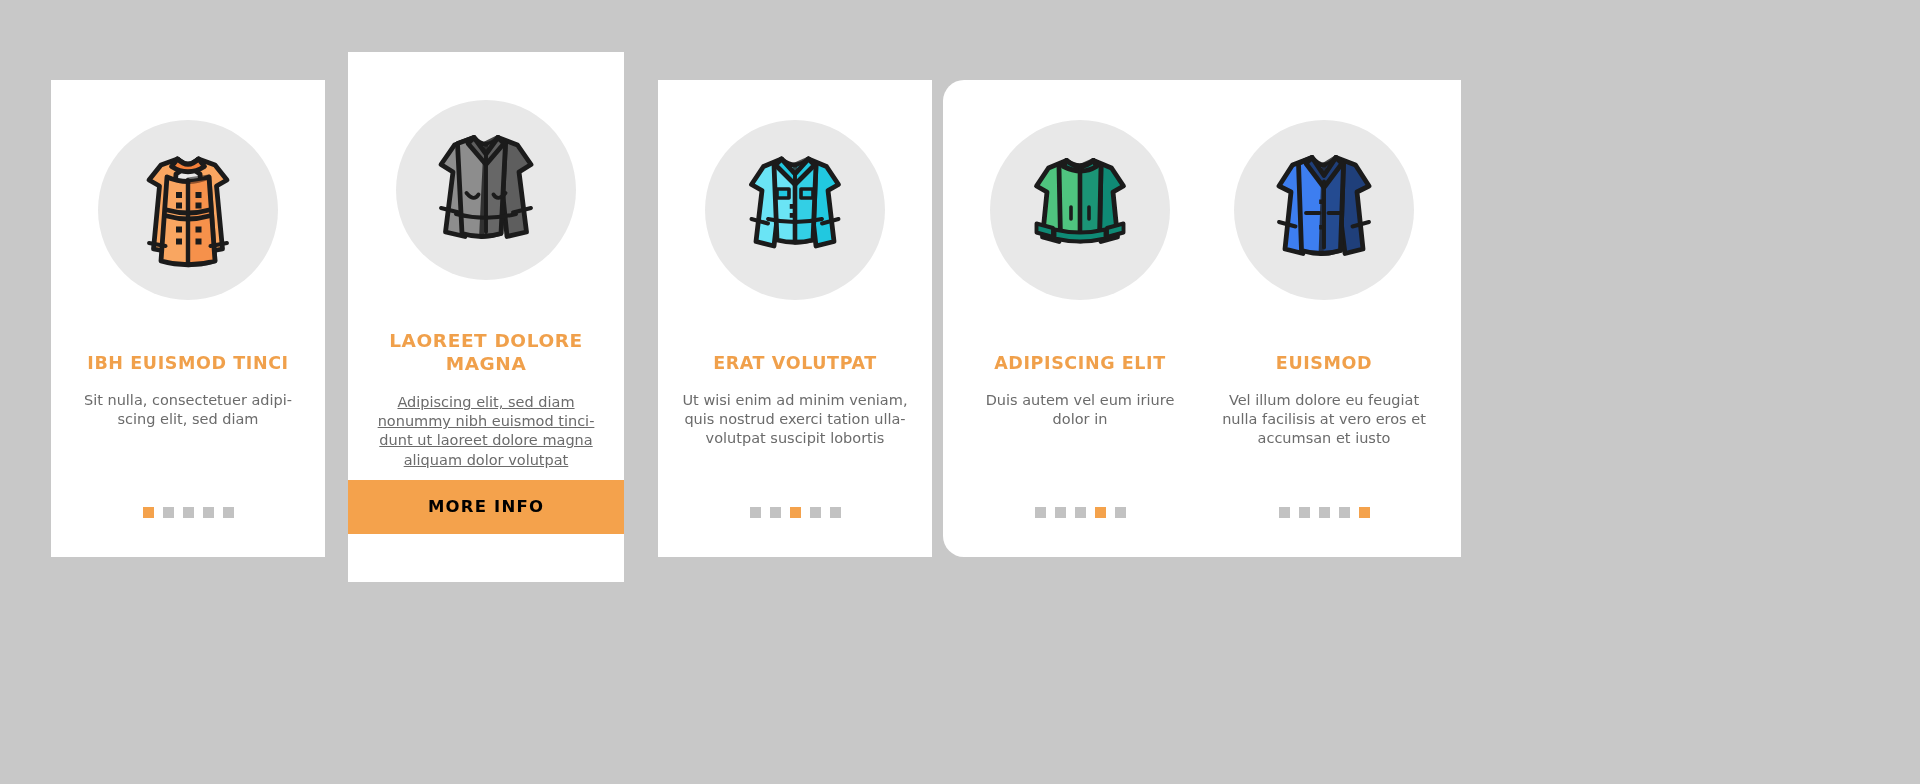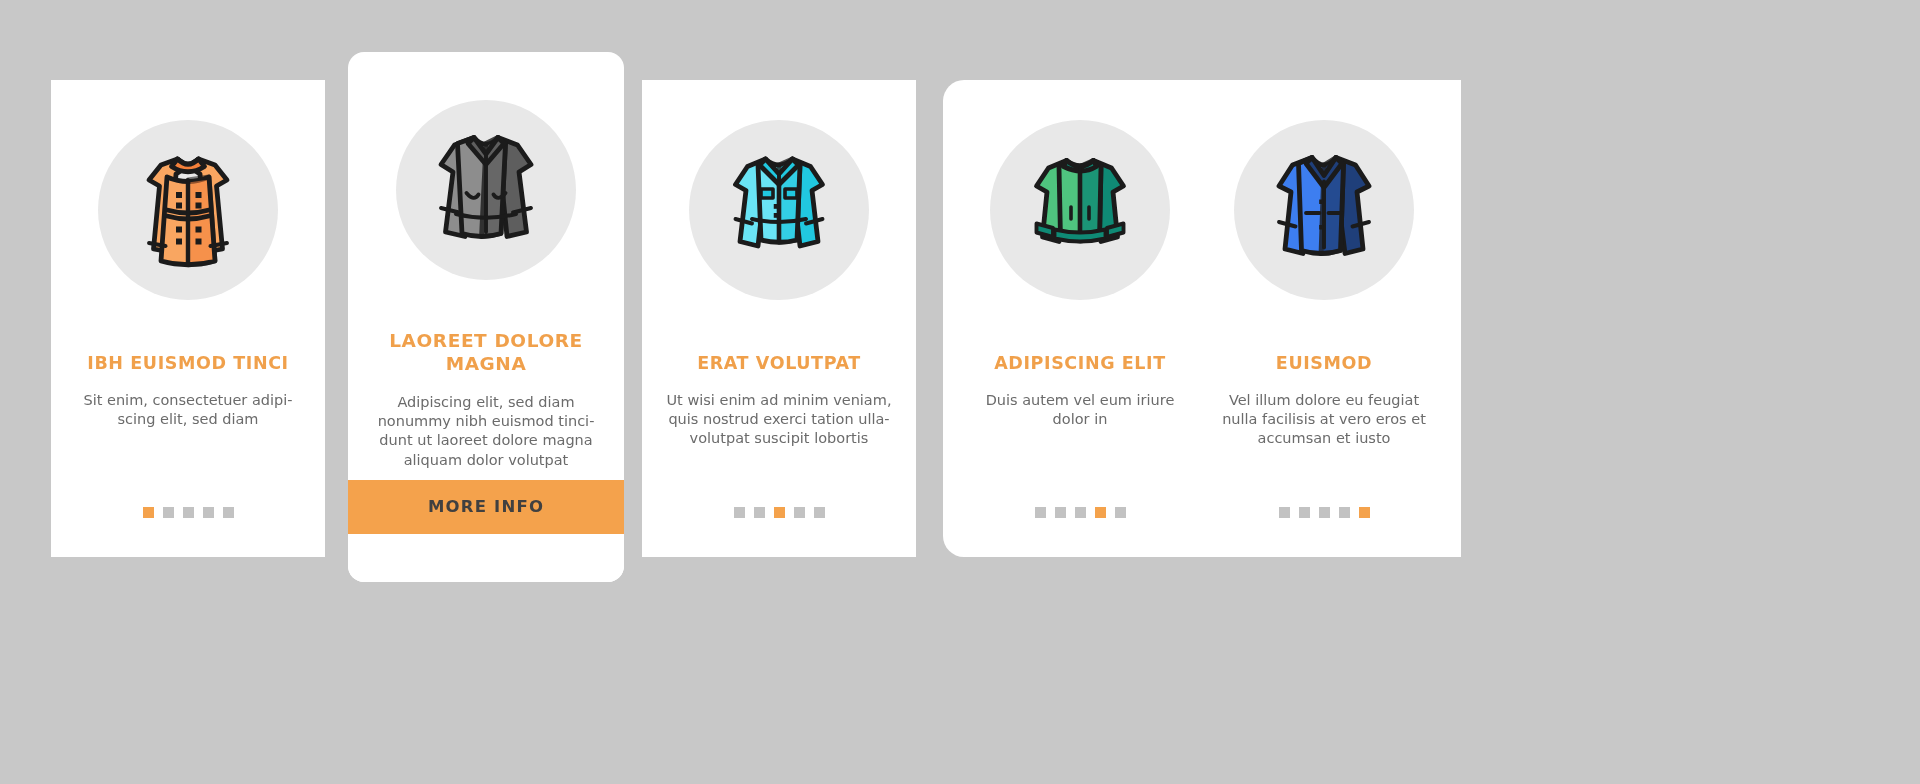--- a/index.html
+++ b/index.html
@@ -27,22 +27,22 @@
     top: 80px;
     width: 274px;
     height: 477px;
   }
   .card.featured {
     top: 52px;
     width: 276px;
     height: 530px;
   }
   .c1 { left: 51px; }
-  .c2 { left: 348px; border-radius: 16px; }
-  .c3 { left: 642px; }
+  .c2 { left: 348px; }
+  .c3 { left: 658px; }
   .c4 { left: 943px; border-radius: 21px; }
   .c5 { left: 1187px; }
 
   .icon-wrap {
     position: relative;
     width: 180px;
     height: 180px;
     margin-top: 40px;
     display: flex;
     align-items: center;
@@ -82,39 +82,39 @@
 
   .card-body {
     margin-top: 16px;
     color: #6b6b6b;
     font-size: 14.5px;
     line-height: 1.32;
     text-align: center;
     padding: 0 14px;
     font-family: "DejaVu Sans", "Liberation Sans", sans-serif;
   }
-  .featured .card-body { margin-top: 18px; }
+  .featured .card-body { margin-top: 18px; text-decoration: underline; }
 
   .spacer { flex: 1 1 auto; }
 
   .dots {
     display: flex;
     gap: 9px;
     margin-bottom: 39px;
   }
   .dot {
     width: 11px; height: 11px;
     background: #c2c2c2;
   }
   .dot.active { background: #f4a24c; }
 
   .more-btn {
     width: 100%;
     background: #f4a24c;
-    color: #404040;
+    color: #000000;
     font-size: 16.5px;
     font-weight: bold;
     letter-spacing: 1.2px;
     text-align: center;
     padding: 17px 0 18px 0;
     border: none;
     cursor: pointer;
     font-family: "DejaVu Sans", "Liberation Sans", sans-serif;
     margin-bottom: 0;
   }
@@ -148,21 +148,21 @@
           <rect x="55" y="45" width="4" height="4"></rect>
           <rect x="42" y="61" width="4" height="4"></rect>
           <rect x="55" y="61" width="4" height="4"></rect>
           <rect x="42" y="69" width="4" height="4"></rect>
           <rect x="55" y="69" width="4" height="4"></rect>
         </g>
       </svg>
     </div>
     <div class="card-title">IBH EUISMOD TINCI</div>
     <div class="card-body">
-      <div>Sit enim, consectetuer adipi-</div>
+      <div>Sit nulla, consectetuer adipi-</div>
       <div>scing elit, sed diam</div>
     </div>
     <div class="spacer"></div>
     <div class="dots">
       <span class="dot active"></span>
       <span class="dot"></span>
       <span class="dot"></span>
       <span class="dot"></span>
       <span class="dot"></span>
     </div>

